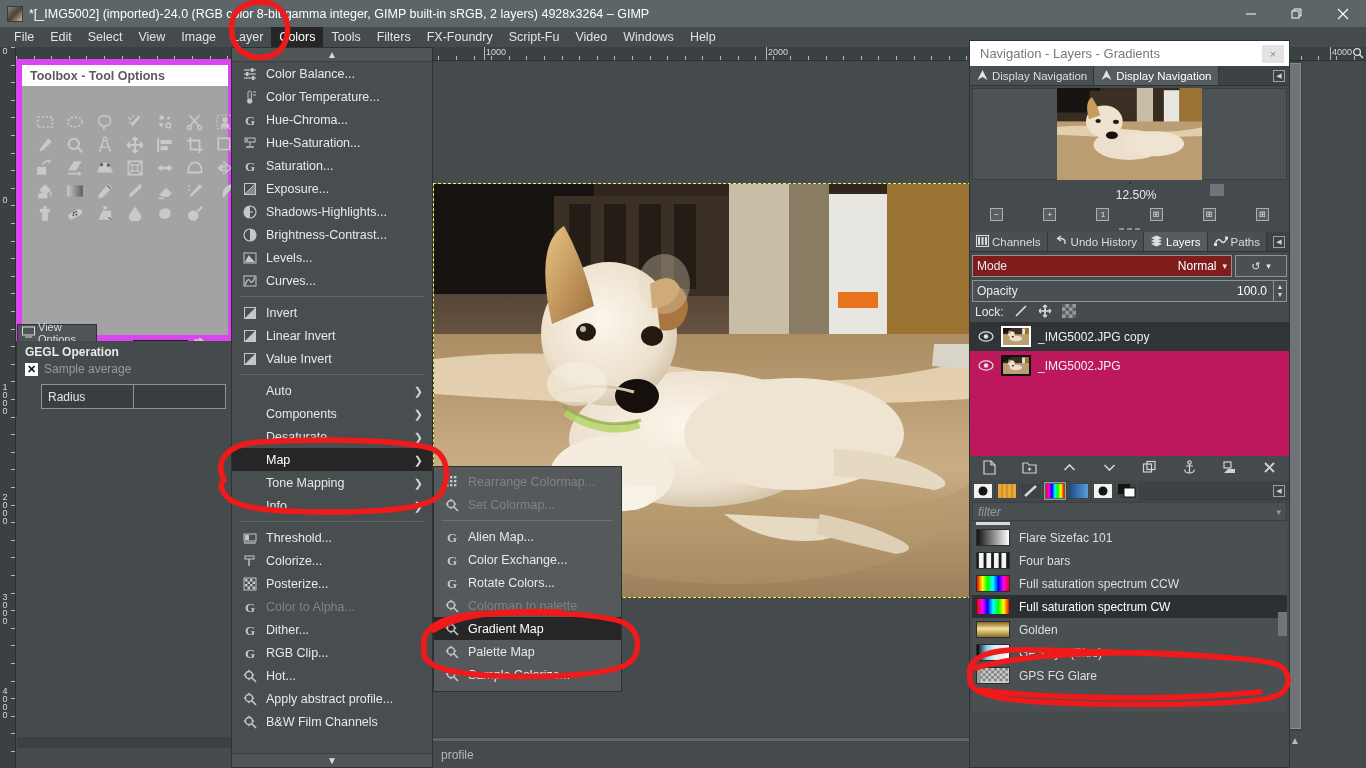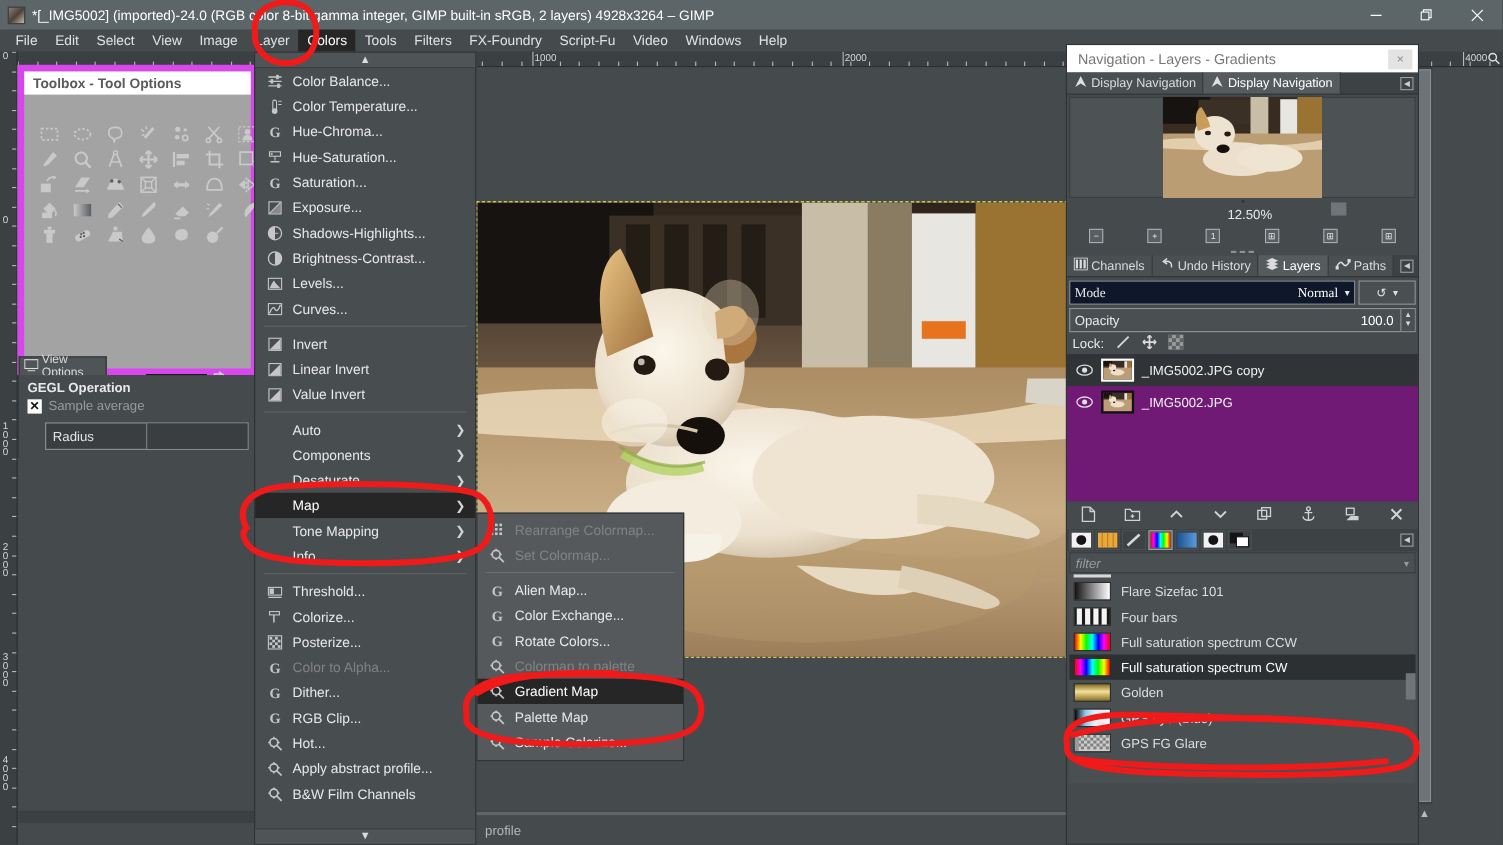--- a/index.html
+++ b/index.html
@@ -232,22 +232,22 @@
     width:13px; height:13px; border:1px solid #a8aeb1; background:#585e61;
     display:flex; align-items:center; justify-content:center; font-size:8px; color:#e6e6e6;
   }
   #dock-grip { height:7px; display:flex; align-items:center; justify-content:center; gap:3px; }
   #dock-grip i { width:5px; height:2px; background:#8a9093; display:block; }
   
   #mode-row {
     margin:3px 2px 0 2px; display:flex; gap:3px; height:22px;
   }
   #mode-box {
-    flex:1; border:1px solid #8e9396; background:#0f172a; display:flex; align-items:center;
-    padding:0 4px; font-size:12px; color:#eaeaea;font-family:Liberation Serif, serif;
+    flex:1; border:1px solid #8e9396; background:#7f1d1d; display:flex; align-items:center;
+    padding:0 4px; font-size:12px; color:#eaeaea;
   }
   #mode-box .val { margin-left:auto; color:#ffffff; }
   #mode-box .cv { margin-left:6px; font-size:9px; }
   #mode-extra {
     width:52px; border:1px solid #8e9396; background:#4a4f52;
     display:flex; align-items:center; justify-content:center; gap:6px; font-size:11px; color:#e2e2e2;
   }
   #opacity-row {
     margin:3px 2px 0 2px; height:22px; display:flex; border:1px solid #8e9396;
     background:#4a4f52; align-items:center; padding-left:4px; font-size:12px; color:#eaeaea;
@@ -255,21 +255,21 @@
   #opacity-row .val { margin-left:auto; padding-right:6px; color:#ffffff; }
   #opacity-spin {
     width:13px; height:20px; background:#4a4f52; border-left:1px solid #8e9396;
     display:flex; flex-direction:column; align-items:center; justify-content:center;
     font-size:7px; color:#d8d8d8; line-height:8px;
   }
   #lock-row {
     height:20px; display:flex; align-items:center; gap:10px; padding-left:5px;
     font-size:12px; color:#e8e8e8;
   }
-  #layers-list { background:#701a75; height:134px; }
+  #layers-list { background:#be185d; height:134px; }
   .layer-row {
     height:29px; display:flex; align-items:center; gap:7px; padding-left:7px;
     font-size:12px; color:#f0f0f0;
   }
   .layer-row.sel { background:#303437; }
   .eye { width:17px; color:#e0e0e0; font-size:12px; display:flex; align-items:center; justify-content:center; }
   .lthumb { width:30px; height:21px; position:relative; overflow:hidden; flex:0 0 auto; }
   .lthumb.white { border:2px solid #ffffff; }
   .lthumb.black { border:2px solid #111111; }
   #layer-btns {

